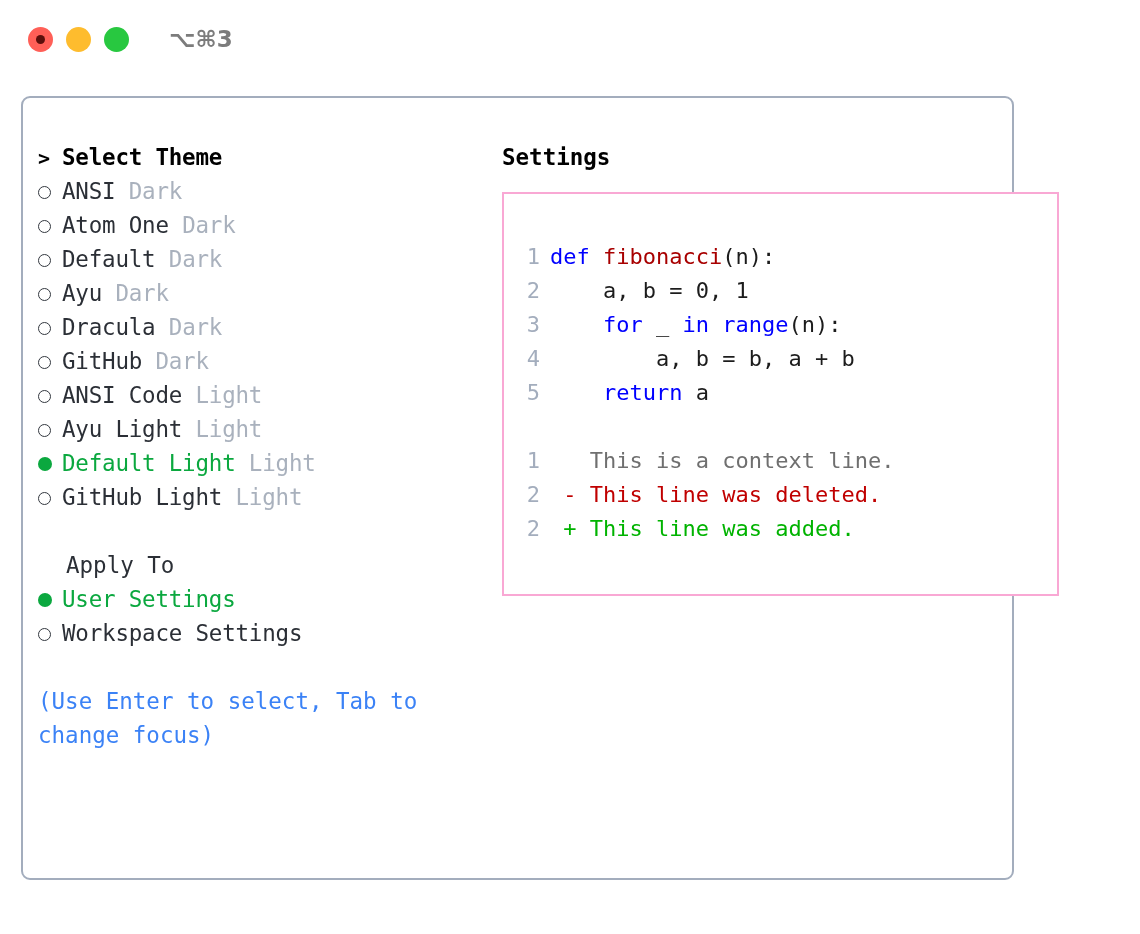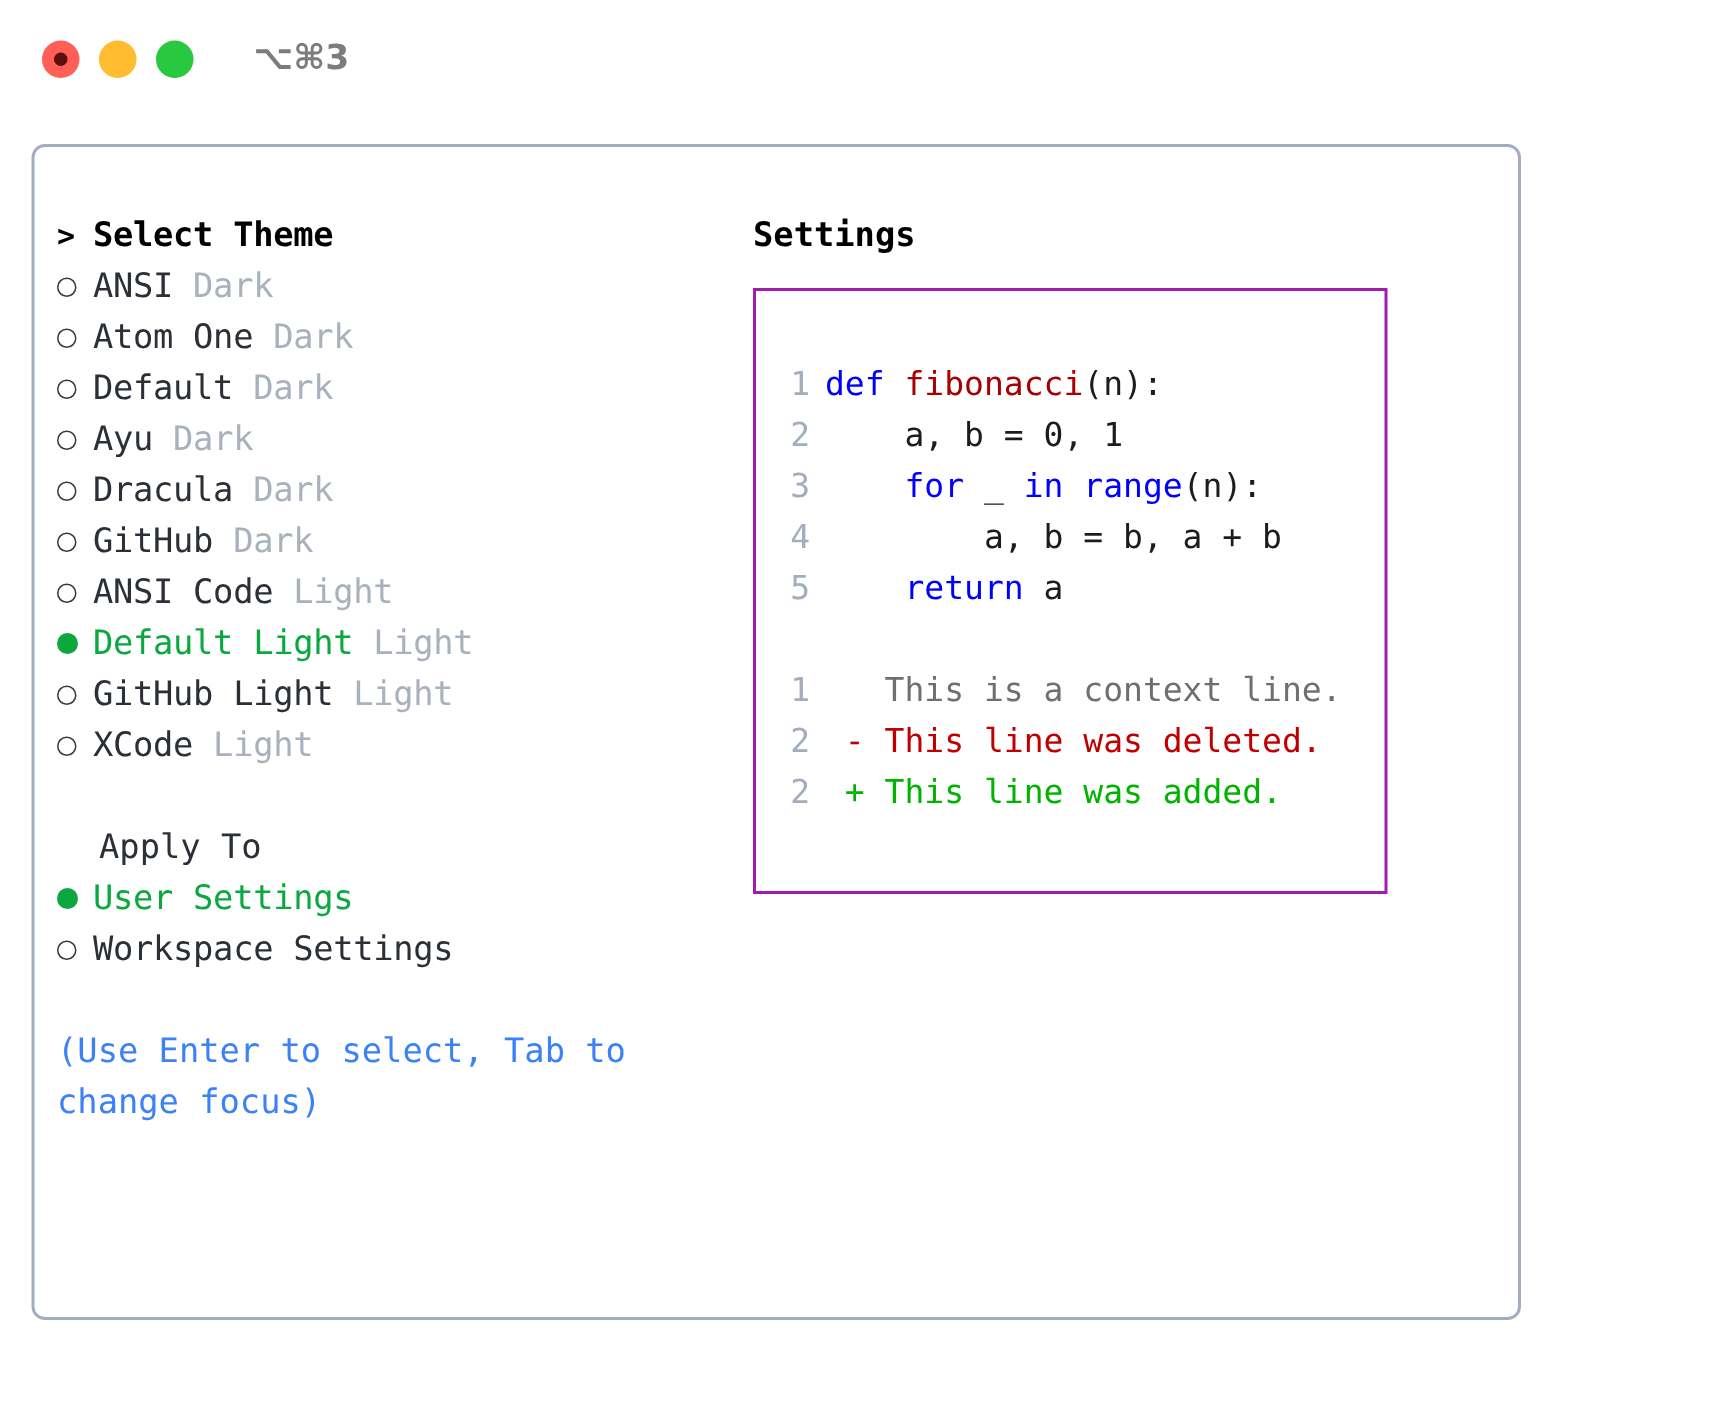--- a/index.html
+++ b/index.html
@@ -162,23 +162,23 @@
     width: 500px;
   }
   .preview-label {
     font-size: 22.5px;
     font-weight: bold;
     color: #000000;
     line-height: 34px;
   }
   .preview-box {
     margin-top: 18px;
-    width: 423px;
+    width: 557px;
     height: 404px;
-    border: 2px solid #a21caf;
+    border: 2px solid #f9a8d4;
     box-sizing: border-box;
     background: #ffffff;
     position: relative;
   }
   .code {
     position: absolute;
     left: 12px;
     top: 46px;
     font-size: 22px;
     line-height: 34px;
@@ -225,23 +225,23 @@
         </div>
 
         <div id="theme-list">
             <div class="row"><span class="marker"><span class="bullet-empty"></span></span><span>ANSI</span><span class="tag"> Dark</span></div>
             <div class="row"><span class="marker"><span class="bullet-empty"></span></span><span>Atom One</span><span class="tag"> Dark</span></div>
             <div class="row"><span class="marker"><span class="bullet-empty"></span></span><span>Default</span><span class="tag"> Dark</span></div>
             <div class="row"><span class="marker"><span class="bullet-empty"></span></span><span>Ayu</span><span class="tag"> Dark</span></div>
             <div class="row"><span class="marker"><span class="bullet-empty"></span></span><span>Dracula</span><span class="tag"> Dark</span></div>
             <div class="row"><span class="marker"><span class="bullet-empty"></span></span><span>GitHub</span><span class="tag"> Dark</span></div>
             <div class="row"><span class="marker"><span class="bullet-empty"></span></span><span>ANSI Code</span><span class="tag"> Light</span></div>
+            <div class="row"><span class="marker"><span class="bullet-empty"></span></span><span>Ayu Light</span><span class="tag"> Light</span></div>
             <div class="row selected"><span class="marker"><span class="bullet-filled"></span></span><span>Default Light</span><span class="tag"> Light</span></div>
             <div class="row"><span class="marker"><span class="bullet-empty"></span></span><span>GitHub Light</span><span class="tag"> Light</span></div>
-            <div class="row"><span class="marker"><span class="bullet-empty"></span></span><span>XCode</span><span class="tag"> Light</span></div>
           </div>
 
         <div class="spacer-sm"></div>
 
         <div class="applyto-head">Apply To</div>
 
         <div id="apply-list">
             <div class="row selected"><span class="marker"><span class="bullet-filled"></span></span><span>User Settings</span></div>
             <div class="row"><span class="marker"><span class="bullet-empty"></span></span><span>Workspace Settings</span></div>
           </div>

